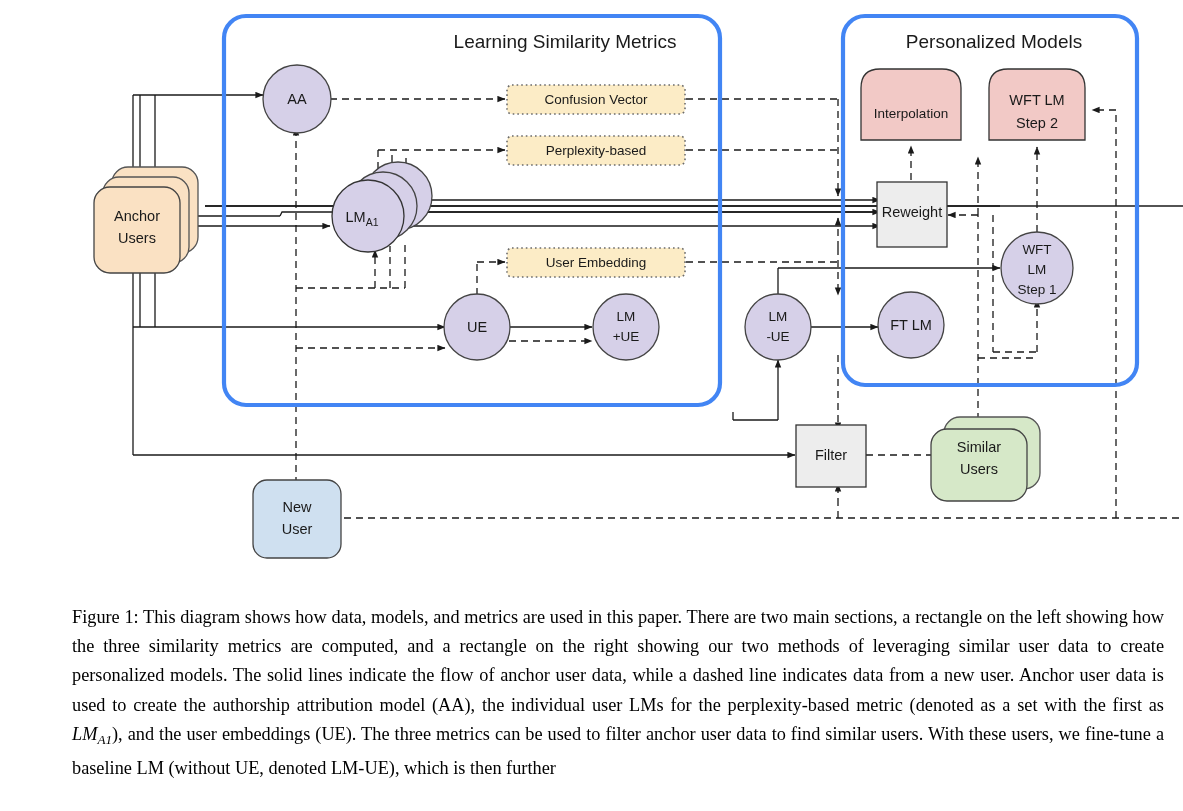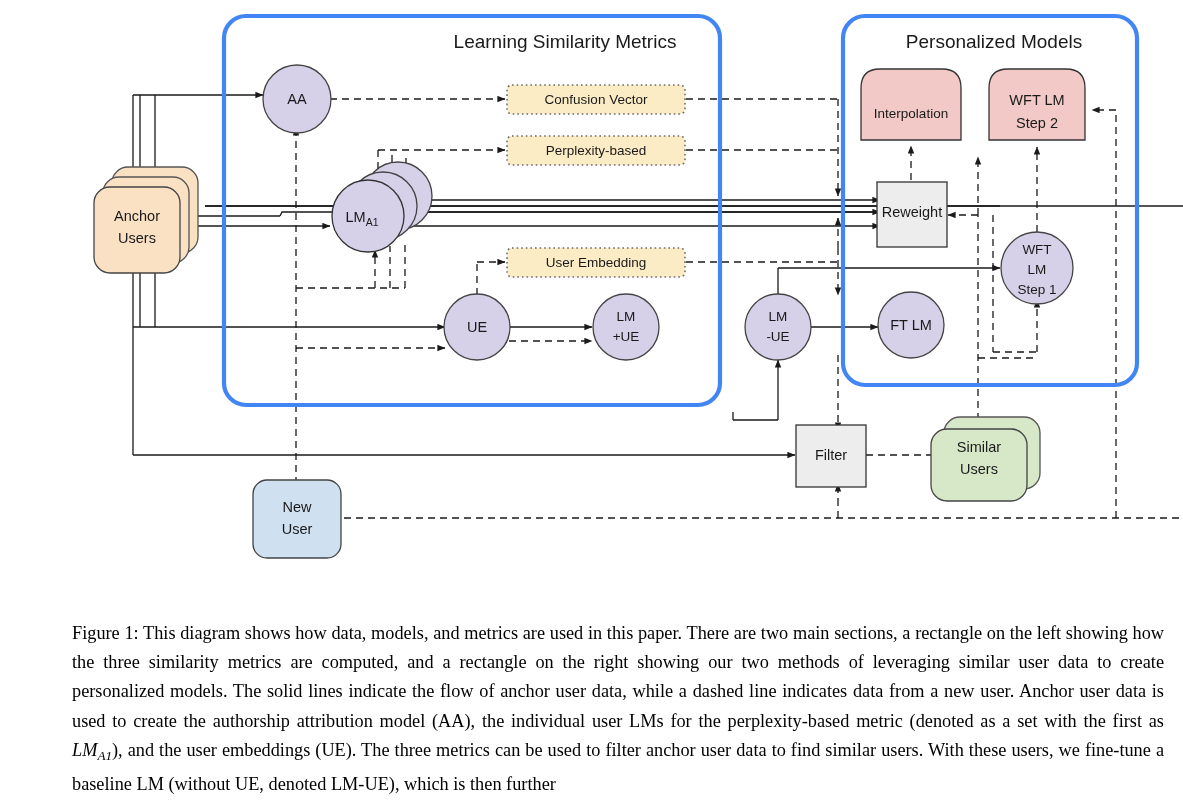--- a/index.html
+++ b/index.html
@@ -6,21 +6,21 @@
   body{width:1183px;height:811px;font-family:"Liberation Sans",sans-serif;overflow:hidden;}
   #root{position:relative;width:1183px;height:811px;}
   #figure{position:absolute;left:0;top:0;width:1183px;height:590px;}
   svg{display:block;}
   .node-label{font-family:"Liberation Sans",sans-serif;fill:#1a1a1a;font-size:14.5px;text-anchor:middle;dominant-baseline:middle;}
   .node-label.small{font-size:13.5px;}
   .sub{font-size:10.5px;}
   .section-title{font-family:"Liberation Sans",sans-serif;fill:#1a1a1a;font-size:19px;text-anchor:middle;}
   .caption{position:absolute;left:72px;top:603px;width:1092px;
     font-family:"Liberation Serif",serif;font-size:18.3px;color:#000;
-    line-height:29.2px;text-align:justify;margin-top:16px;}
+    line-height:29.2px;text-align:justify;}
   .caption i{font-style:italic;}
   .caption .mathsub{font-size:0.72em;vertical-align:-0.28em;font-style:italic;}
 </style>
 </head>
 <body>
 
 <div id="root">
 
   <div id="figure">
   <svg width="1183" height="590" viewBox="0 0 1183 590" xmlns="http://www.w3.org/2000/svg">

